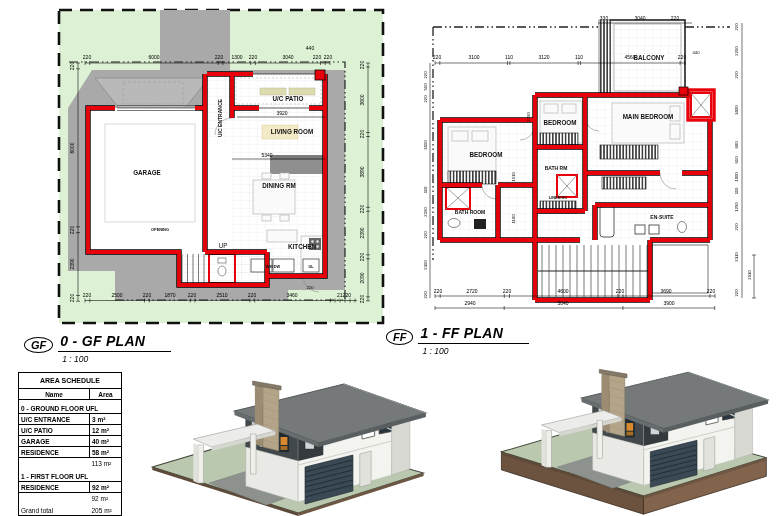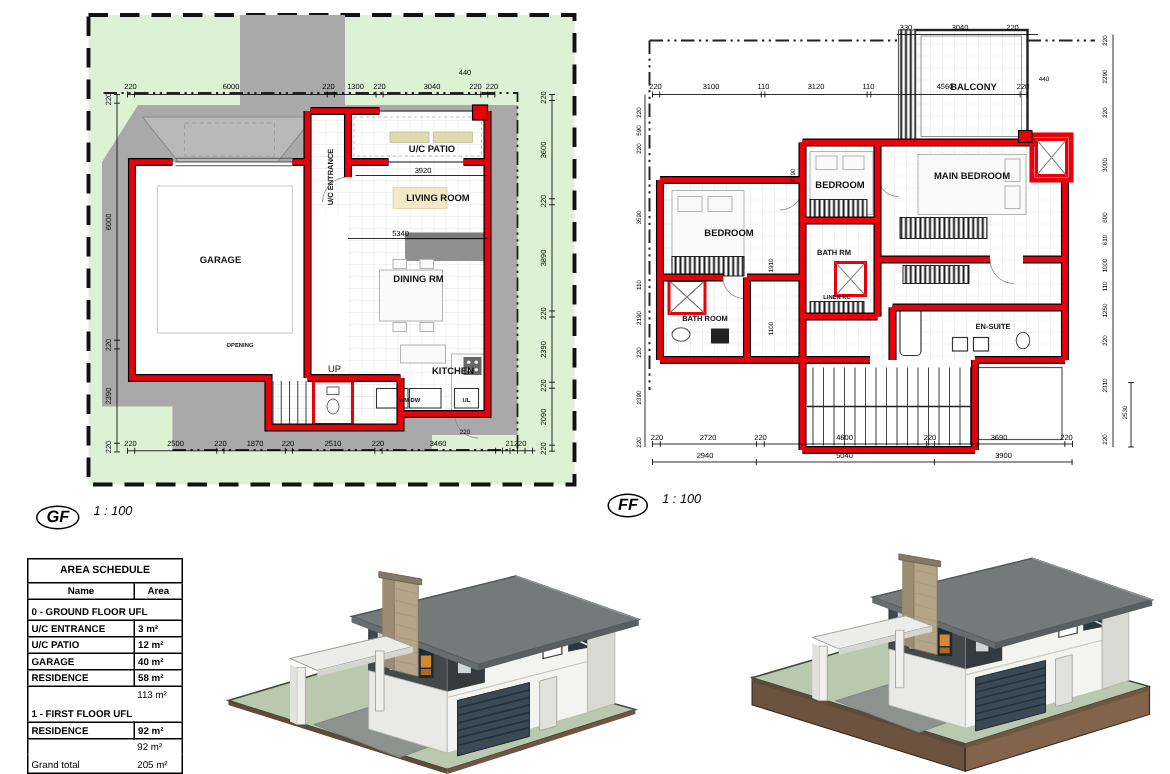--- a/index.html
+++ b/index.html
@@ -280,26 +280,28 @@
   <text class="lab" x="136" y="165" style="font-size:5px">BATH RM</text>
   <text class="lab" x="50" y="209" style="font-size:5px">BATH ROOM</text>
   <text class="lab" x="242" y="214" style="font-size:5px">EN-SUITE</text>
   <text class="labS" x="138" y="194">LINEN RC</text>
   <text class="lab" x="229" y="55">BALCONY</text>
 </svg>
 
 <div class="tblock" style="left:24px;top:333px">
   <span class="badge">GF</span>
   <span class="tt">
+    <span class="tname" style="display:block">0 - GF PLAN</span>
     <span class="tscale" style="display:block">1 : 100</span>
   </span>
 </div>
-<div class="tblock" style="left:405px;top:325px">
+<div class="tblock" style="left:386px;top:325px">
   <span class="badge">FF</span>
   <span class="tt">
+    <span class="tname" style="display:block">1 - FF PLAN</span>
     <span class="tscale" style="display:block">1 : 100</span>
   </span>
 </div>
 
 <table class="sched">
   <tbody>
         <tr class="th">
           <td colspan="2">AREA SCHEDULE</td>
         </tr>
   <tr class="ch">

